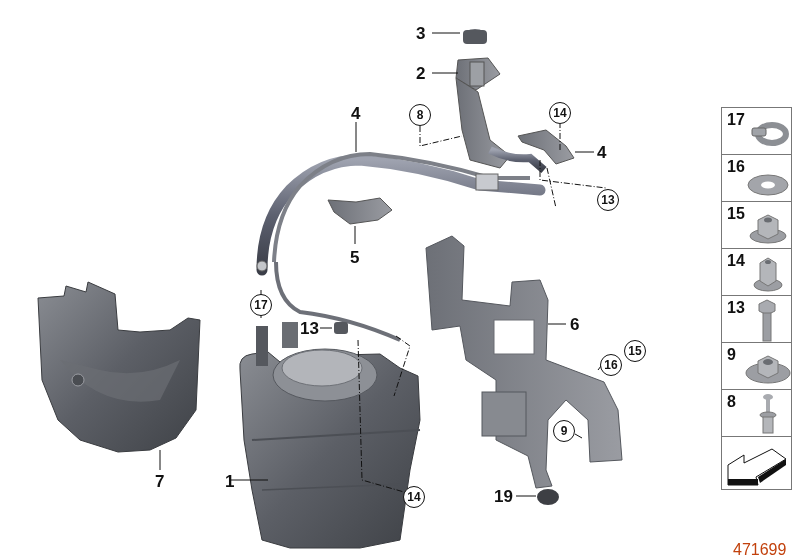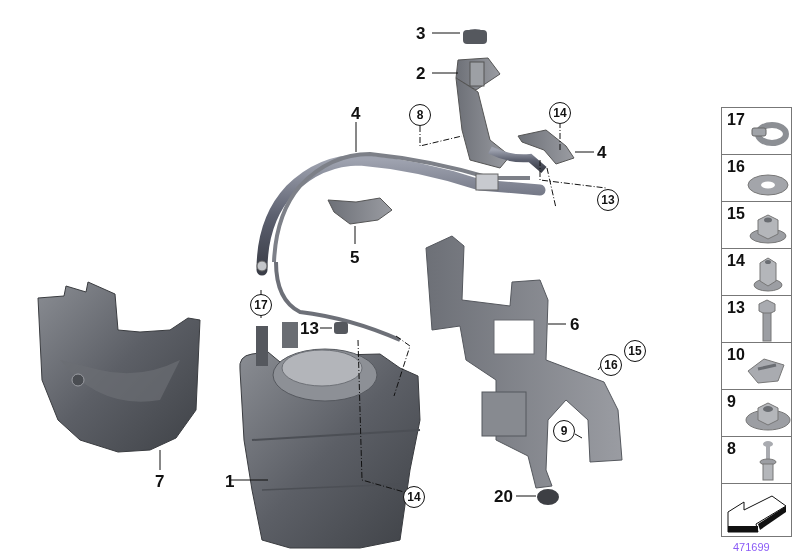--- a/index.html
+++ b/index.html
@@ -9,21 +9,21 @@
   .lbl { position:absolute; font-weight:bold; font-size:17px; color:#111; line-height:1; }
   .circ { position:absolute; width:22px; height:22px; border:1.6px solid #111; border-radius:50%;
           background:#fff; font-weight:bold; font-size:12px; color:#111;
           display:flex; align-items:center; justify-content:center; box-sizing:border-box; }
   .legend { position:absolute; left:721px; top:107px; width:71px; }
   .lrow { position:relative; width:71px; height:47px; border:1px solid #777; border-bottom:none; box-sizing:border-box; background:#fff; }
   .lrow:last-child { border-bottom:1px solid #777; }
   .lrow .num { position:absolute; left:5px; top:3px; font-weight:bold; font-size:16px; color:#111; }
   .lrow svg { position:absolute; left:0; top:0; }
   .arrowbox { height:54px; }
-  .caption { position:absolute; left:733px; top:541px; font-size:11px; color:#8b5cf6;text-align:right; }
+  .caption { position:absolute; left:733px; top:541px; font-size:16px; color:#c2410c;text-align:right; }
 </style>
 </head>
 <body>
 
 <div class="canvas">
   <svg width="800" height="560" viewBox="0 0 800 560">
     <defs>
       <linearGradient id="gDark" x1="0" y1="0" x2="1" y2="1">
         <stop offset="0" stop-color="#8a8d93"></stop>
         <stop offset="0.5" stop-color="#5c5f66"></stop>
@@ -123,21 +123,21 @@
   
   <span class="lbl" style="left:225px;top:473px;">1</span>
   <span class="lbl" style="left:416px;top:65px;">2</span>
   <span class="lbl" style="left:416px;top:25px;">3</span>
   <span class="lbl" style="left:351px;top:105px;">4</span>
   <span class="lbl" style="left:350px;top:249px;">5</span>
   <span class="lbl" style="left:570px;top:316px;">6</span>
   <span class="lbl" style="left:155px;top:473px;">7</span>
   <span class="lbl" style="left:300px;top:320px;">13</span>
   <span class="lbl" style="left:597px;top:144px;">4</span>
-  <span class="lbl" style="left:494px;top:488px;">20</span>
+  <span class="lbl" style="left:494px;top:488px;">19</span>
 
   
   <span class="circ" style="left:409px;top:104px;">8</span>
   <span class="circ" style="left:553px;top:420px;">9</span>
   <span class="circ" style="left:597px;top:189px;">13</span>
   <span class="circ" style="left:549px;top:102px;">14</span>
   <span class="circ" style="left:403px;top:486px;">14</span>
   <span class="circ" style="left:624px;top:340px;">15</span>
   <span class="circ" style="left:600px;top:354px;">16</span>
   <span class="circ" style="left:250px;top:294px;">17</span>
@@ -175,27 +175,20 @@
       </svg>
     </div>
     <div class="lrow">
       <span class="num">13</span>
       <svg width="71" height="47">
         <polygon points="37,8 45,4 53,8 53,15 45,19 37,15" fill="#a9abb0" stroke="#777"></polygon>
         <rect x="41" y="17" width="8" height="28" fill="#9c9ea3" stroke="#777"></rect>
       </svg>
     </div>
     <div class="lrow">
-      <span class="num">10</span>
-      <svg width="71" height="47">
-        <polygon points="26,28 42,16 62,22 56,38 36,40" fill="#a9abb0" stroke="#777"></polygon>
-        <path d="M36 26 L54 22" stroke="#6a6d72" stroke-width="3"></path>
-      </svg>
-    </div>
-    <div class="lrow">
       <span class="num">9</span>
       <svg width="71" height="47">
         <ellipse cx="46" cy="30" rx="22" ry="10" fill="#9c9ea3" stroke="#777"></ellipse>
         <polygon points="36,18 46,13 56,18 56,30 46,35 36,30" fill="#b4b6ba" stroke="#777"></polygon>
         <ellipse cx="46" cy="19" rx="5" ry="3" fill="#6a6d72"></ellipse>
       </svg>
     </div>
     <div class="lrow">
       <span class="num">8</span>
       <svg width="71" height="47">

